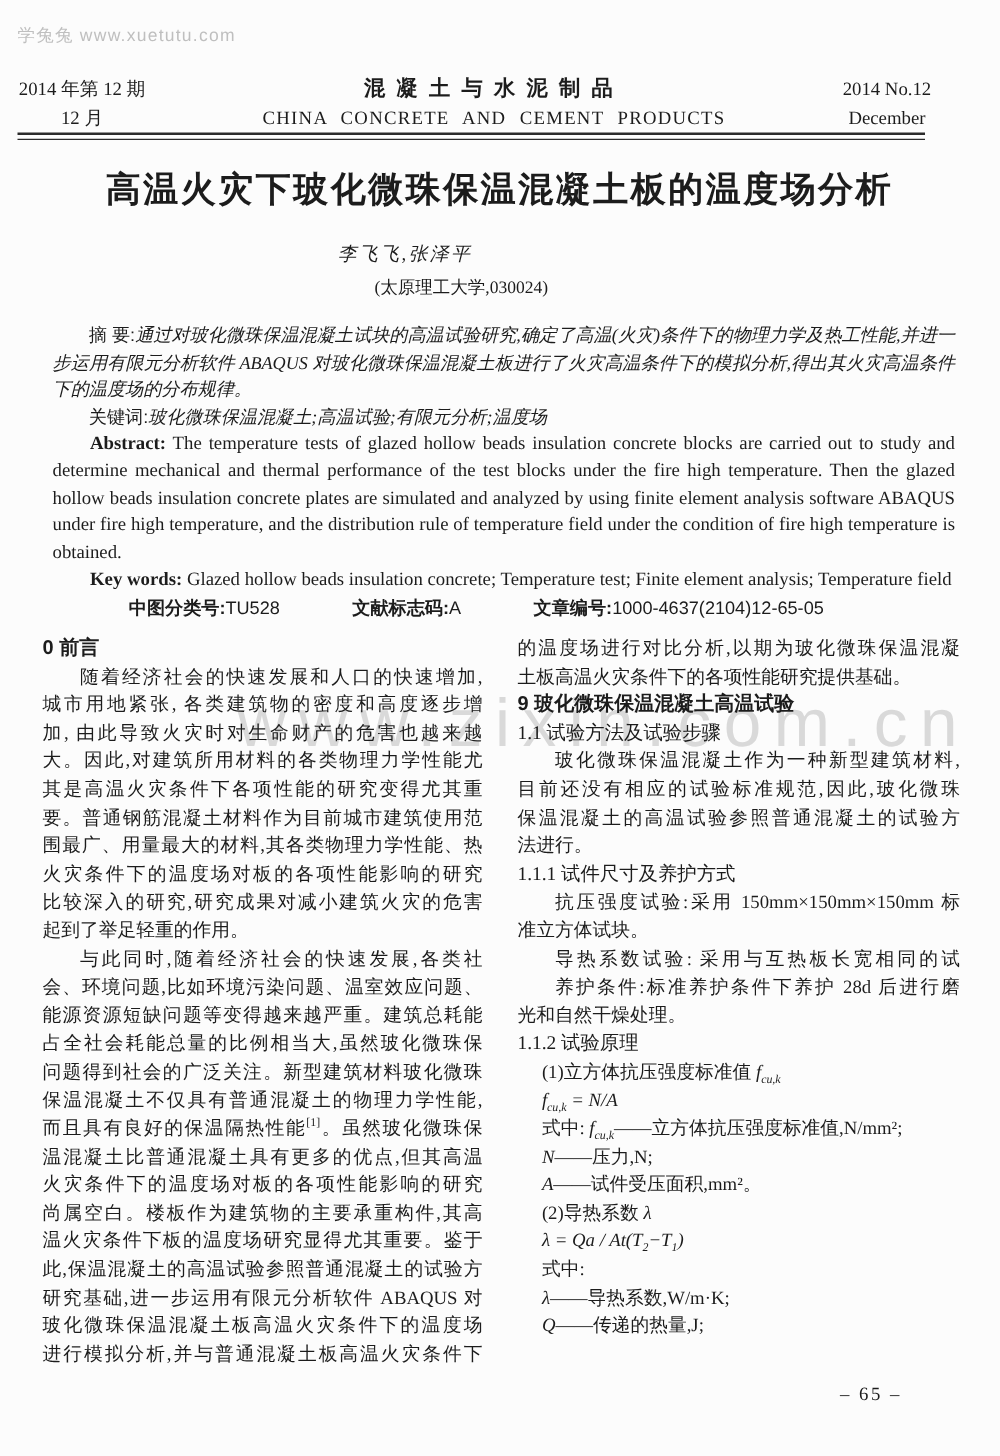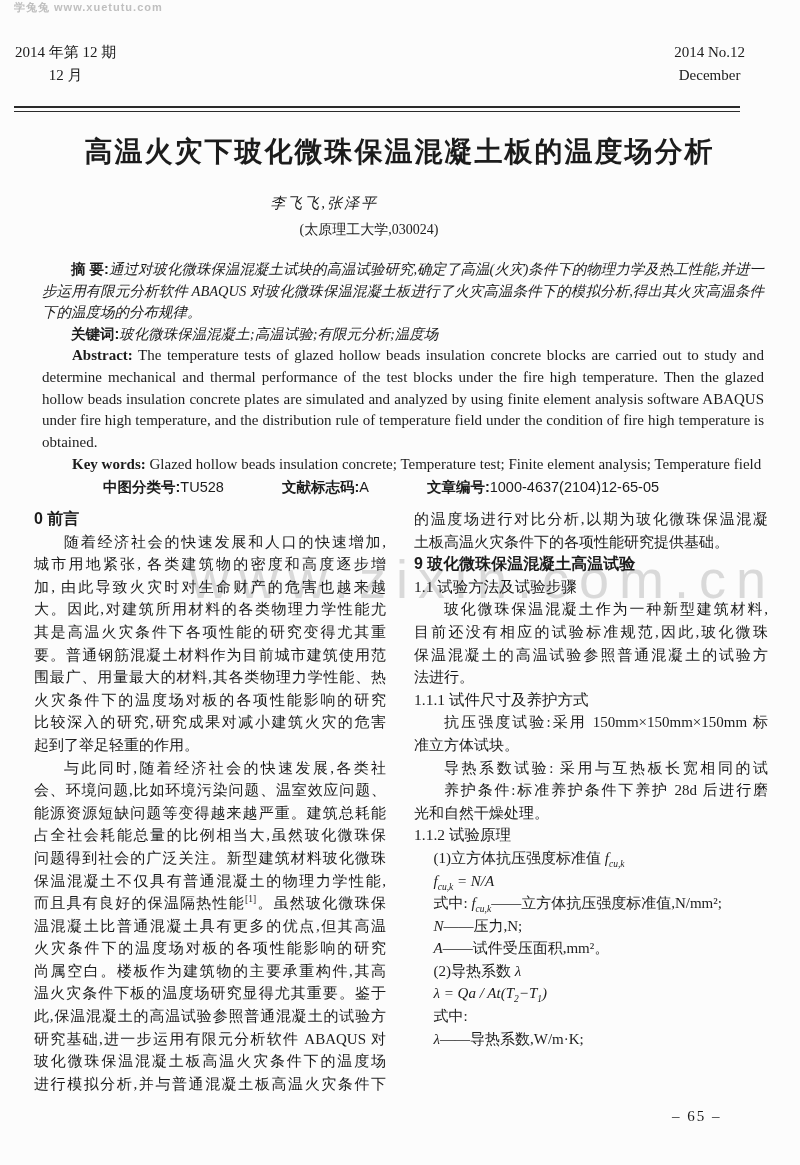--- a/index.html
+++ b/index.html
@@ -4,46 +4,46 @@
 <style>
   html,body{margin:0;padding:0;}
   body{
     width:800px;height:1165px;position:relative;
     background:#fcfcfc;color:#1c1c1c;
     font-family:"Liberation Serif","DejaVu Serif",serif;
     overflow:hidden;
   }
   .abs{position:absolute;}
   
-  .wm-top{top:0;left:14px;font-family:"Liberation Sans",sans-serif;
-    font-size:11px;color:#bfbfbf;letter-spacing:1px;font-weight:bold;}
+  .wm-top{top:20px;left:14px;font-family:"Liberation Sans",sans-serif;
+    font-size:14px;color:#bfbfbf;letter-spacing:1px;}
   .wm-center{top:548px;left:190px;width:600px;
     font-family:"Liberation Sans",sans-serif;font-size:54px;
     color:rgba(160,160,160,0.38);letter-spacing:10px;white-space:nowrap;}
   
-  .header{top:41px;left:15px;width:730px;display:flex;justify-content:space-between;align-items:flex-end;}
+  .header{top:59px;left:15px;width:730px;display:flex;justify-content:space-between;align-items:flex-end;}
   .hdr-left,.hdr-right{text-align:center;font-size:15px;line-height:23px;}
   .hdr-center{text-align:center;}
   .jt-cn{font-size:17px;font-weight:bold;letter-spacing:9px;line-height:24px;
     font-family:"Liberation Sans",sans-serif;}
   .jt-en{font-size:15px;letter-spacing:1px;word-spacing:6px;line-height:24px;}
   .rule{top:106px;left:14px;width:726px;height:3px;
     border-top:2.5px solid #2a2a2a;border-bottom:1px solid #2a2a2a;}
   
   .title{top:133px;left:0;width:799px;text-align:center;font-size:28px;font-weight:bold;
     font-family:"Liberation Sans",sans-serif;letter-spacing:2px;}
   .authors{top:194px;left:0;width:648px;text-align:center;font-size:15px;font-style:italic;letter-spacing:2px;}
   .affil{top:221px;left:0;width:738px;text-align:center;font-size:14px;}
   
   .absblock{top:259px;left:42px;width:722px;}
   .absblock p{margin:0;text-indent:2em;text-align:justify;}
   .cnp{font-size:14.5px;line-height:21.5px;}
   .cnp .val{font-style:italic;}
   .enp{font-size:15px;line-height:21.8px;}
-  .lbl{font-weight:bold;font-style:normal;font-family:"Liberation Sans",sans-serif;margin-top:14px;}
+  .lbl{font-weight:normal;font-style:normal;font-family:"Liberation Sans",sans-serif;margin-top:14px;}
   .lble{font-weight:bold;}
   .meta{font-size:14.5px;line-height:22px;text-indent:2em;
     font-family:"Liberation Sans",sans-serif;}
   .meta .mv{font-weight:normal;}
   .meta .mlbl{font-weight:bold;padding-left:32px;}
   .meta .gap{display:inline-block;width:26px;}
   
   .col{top:508px;}
   .col-l{left:34px;width:352px;}
   .col-r{left:414px;width:354px;}
@@ -61,20 +61,24 @@
 </head>
 <body>
 
 <div class="abs wm-top">学兔兔 www.xuetutu.com</div>
 <div class="abs wm-center">www.zixin.com.cn</div>
 
 <div class="abs header">
   <div class="hdr-left">
     <div>2014 年第 12 期</div>
     <div>12 月</div>
+  </div>
+  <div class="hdr-center">
+    <div class="jt-cn">混凝土与水泥制品</div>
+    <div class="jt-en">CHINA CONCRETE AND CEMENT PRODUCTS</div>
   </div>
   <div class="hdr-right">
     <div>2014 No.12</div>
     <div>December</div>
   </div>
 </div>
 <div class="abs rule"></div>
 
 <div class="abs title">高温火灾下玻化微珠保温混凝土板的温度场分析</div>
 <div class="abs authors">李飞飞,张泽平</div>
@@ -136,15 +140,16 @@
     <div class="ln h2"><span>1.1.2  试验原理</span></div>
     <div class="ln ind"><span>(1)立方体抗压强度标准值 </span><span class="it">f</span><sub class="it">cu,k</sub></div>
     <div class="ln ind"><span class="it">f</span><sub class="it">cu,k</sub><span class="it"> = N/A</span></div>
     <div class="ln ind"><span>式中: </span><span class="it">f</span><sub class="it">cu,k</sub><span>——立方体抗压强度标准值,N/mm²;</span></div>
     <div class="ln ind"><span class="it">N</span><span>——压力,N;</span></div>
     <div class="ln ind"><span class="it">A</span><span>——试件受压面积,mm²。</span></div>
     <div class="ln ind"><span>(2)导热系数 </span><span class="it">λ</span></div>
     <div class="ln ind"><span class="it">λ = Qa / At(T</span><sub class="it">2</sub><span class="it">−T</span><sub class="it">1</sub><span class="it">)</span></div>
     <div class="ln ind"><span>式中:</span></div>
     <div class="ln ind"><span class="it">λ</span><span>——导热系数,W/m·K;</span></div>
+    <div class="ln ind"><span class="it">Q</span><span>——传递的热量,J;</span></div>
   </div>
 
 <div class="abs pageno">– 65 –</div>
 
 </body></html>

